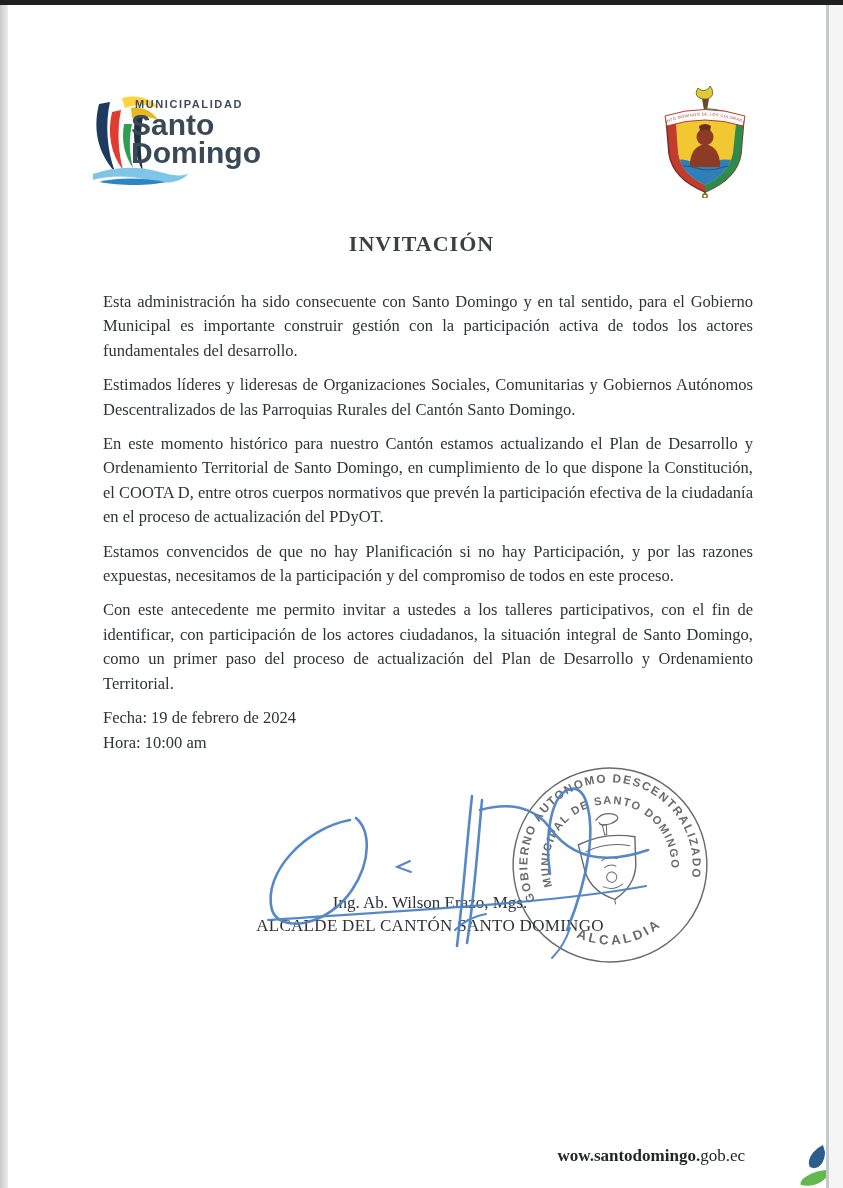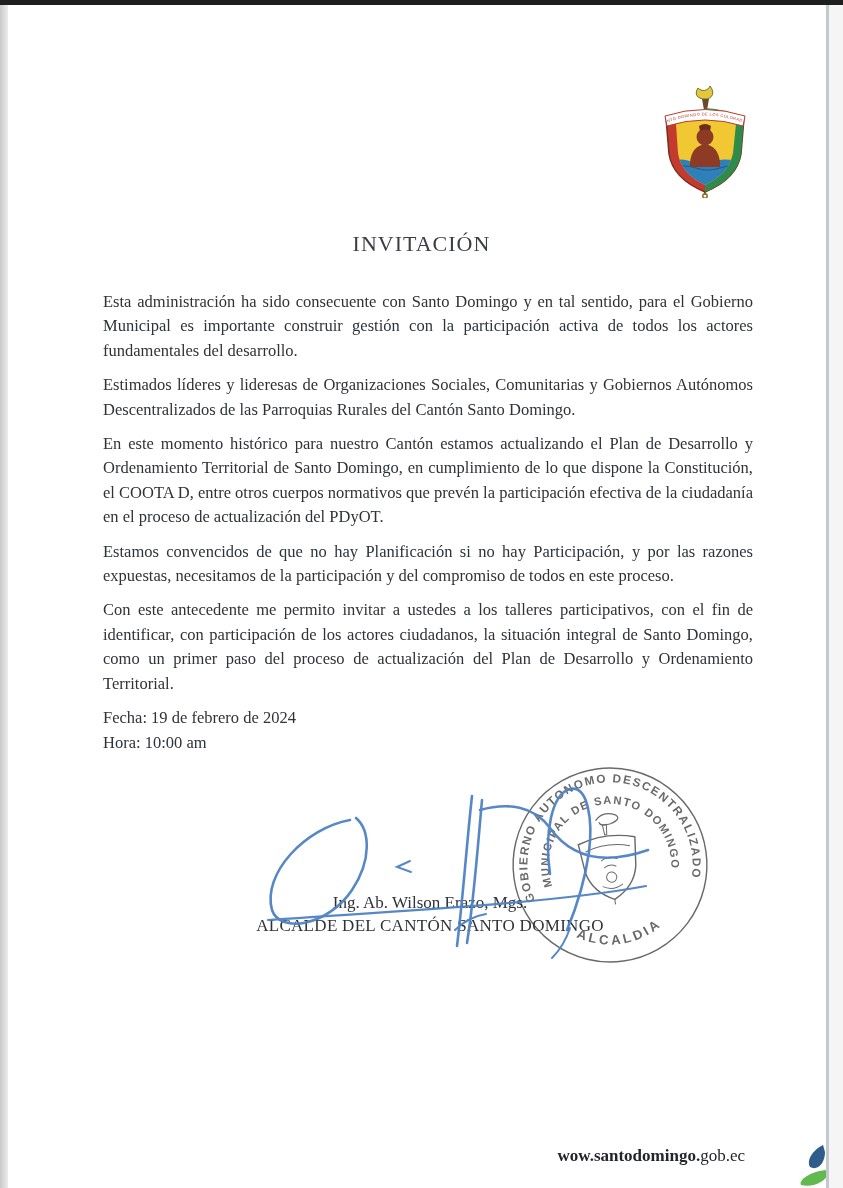--- a/index.html
+++ b/index.html
@@ -17,21 +17,21 @@
   .logo{position:absolute;left:85px;top:90px;width:200px;height:100px;}
   .logo-mark{position:absolute;left:0;top:0;}
   .logo-muni{position:absolute;left:50px;top:8px;font-family:"Liberation Sans",sans-serif;
     font-weight:bold;font-size:11px;letter-spacing:1.6px;color:#3c4b5c;}
   .logo-city{position:absolute;left:46px;top:21px;font-family:"Liberation Sans",sans-serif;
     font-weight:bold;font-size:30px;line-height:28px;color:#3a4958;}
   .crest{position:absolute;left:652px;top:82px;}
 
   
   .doc-title{position:absolute;left:0;top:231px;width:843px;margin:0;text-align:center;
-    font-size:22px;font-weight:normal;letter-spacing:1px;color:#3a3f45;}
+    font-size:22px;font-weight:bold;letter-spacing:1px;color:#3a3f45;}
   .body-text{position:absolute;left:103px;top:290px;width:650px;}
   .body-text p{margin:0 0 10px 0;font-size:16.5px;line-height:24.4px;text-align:justify;}
   .details{margin-top:9px;font-size:16.5px;line-height:24.4px;}
   .details b{font-weight:normal;}
 
   
   .stamp{position:absolute;left:508px;top:763px;z-index:1;}
   .sig-text{position:absolute;left:130px;top:892px;width:600px;text-align:center;z-index:2;}
   .sig-name{font-size:17px;line-height:22px;}
   .sig-role{font-size:17px;line-height:24px;letter-spacing:.3px;}
@@ -45,20 +45,39 @@
   .footer .b{font-weight:bold;}
   .footer .i{}
   .petals{position:absolute;left:793px;top:1143px;z-index:1;}
 </style>
 </head>
 <body>
 
 <div class="page">
   <div class="top-bar"></div>
 
+  <div class="logo">
+    <svg class="logo-mark" width="110" height="100" viewBox="0 0 110 100">
+
+      <path d="M14 14 C 8 38 12 62 30 82 C 22 60 20 34 25 12 Z" fill="#1f3a5f"></path>
+      <path d="M27 22 C 22 44 26 64 38 80 C 33 60 32 40 36 20 Z" fill="#e03c31"></path>
+      <path d="M39 34 C 36 52 40 66 48 78 C 44 62 44 48 47 34 Z" fill="#2e9e4f"></path>
+      <path d="M50 28 C 47 50 51 68 58 82 C 55 62 55 44 58 26 Z" fill="#20313f"></path>
+      <path d="M37 8 C 52 4 66 8 74 18 C 62 14 50 14 40 18 Z" fill="#ffd23f"></path>
+      <path d="M46 18 C 58 16 68 22 73 30 C 63 26 54 26 47 28 Z" fill="#e8b821"></path>
+
+      <path d="M8 84 C 30 76 55 76 75 82 C 92 87 100 86 104 83 C 96 93 80 95 62 90 C 42 85 22 86 8 90 Z" fill="#7fc5e8"></path>
+      <path d="M14 92 C 36 87 60 88 80 92 C 66 96 34 96 14 92 Z" fill="#2e86c1"></path>
+    </svg>
+    <div class="logo-muni">MUNICIPALIDAD</div>
+    <div class="logo-city">
+      <div>Santo</div>
+      <div>Domingo</div>
+    </div>
+  </div>
 
   <svg class="crest" width="106" height="116" viewBox="0 0 106 116">
     <defs>
       <clipPath id="crestInner">
         <path d="M24 42 Q 53 32 84 42 L 81 71 Q 77 92 53 103 Q 29 92 26 71 Z"></path>
       </clipPath>
       <path id="crestBannerPath" d="M 17 40 Q 53 27 89 40"></path>
     </defs>
 
     <path d="M46 6 C 42 12 45 17 53 17 C 61 17 63 10 58 4 C 56 9 50 10 46 6 Z" fill="#e8c63a" stroke="#5e7a2e" stroke-width="1"></path>

